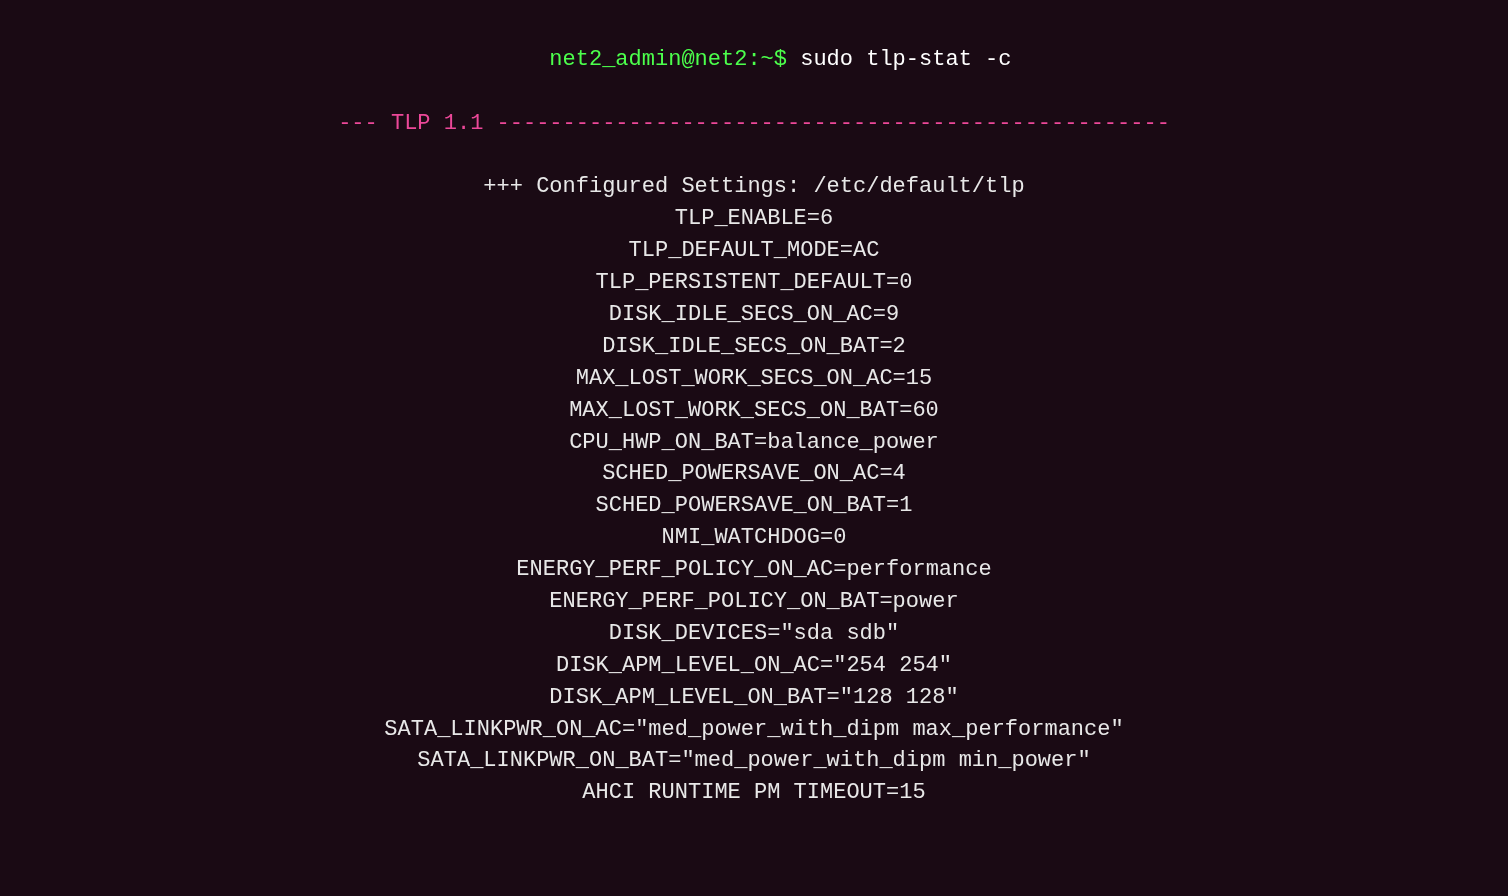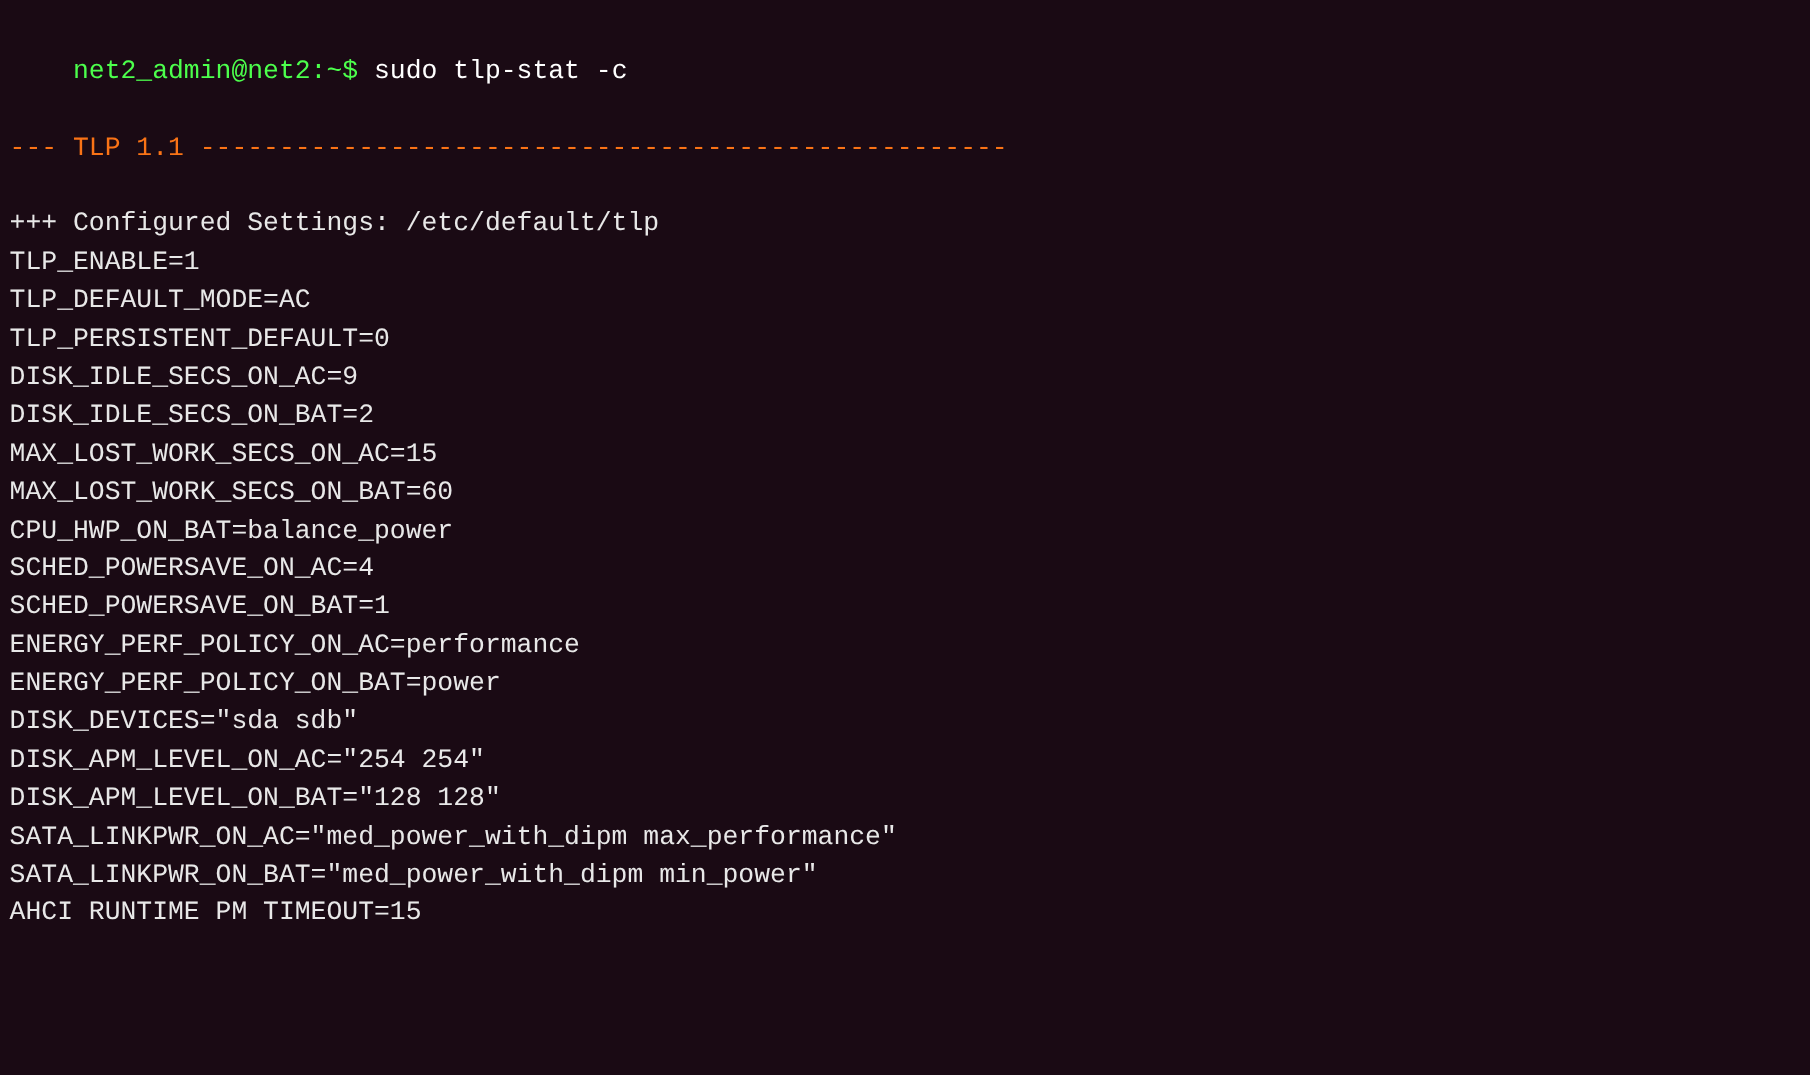--- a/index.html
+++ b/index.html
@@ -1,18 +1,19 @@
 <!DOCTYPE html>
 <html><head>
   <meta charset="utf-8">
   <style>
     * {
       margin: 0;
       padding: 0;
       box-sizing: border-box;
+      text-align: center;
     }
 
     body {
       background-color: #1a0a14;
       font-family: 'Courier New', Courier, monospace;
       font-size: 22px;
       line-height: 1.45;
       color: #e8e8e8;
       padding: 12px 8px;
       width: 1508px;
@@ -31,49 +32,50 @@
 
     .green {
       color: #4cff4c;
     }
 
     .white {
       color: #ffffff;
     }
 
     .separator {
-      color: #f97316;
+      color: #ec4899;
     }
 
     .blank {
       display: block;
       height: 1.45em;
     }
   </style>
 </head>
 <body>
 
 <div class="terminal">
   <div class="line">
     <span class="green">net2_admin@net2:~$ </span><span class="white">sudo tlp-stat -c</span>
   </div>
   <div class="line separator">--- TLP 1.1 ---------------------------------------------------</div>
   <div class="blank"></div>
   <div class="line">+++ Configured Settings: /etc/default/tlp</div>
   <div id="output-lines">
-      <div class="line">TLP_ENABLE=1</div>
+      <div class="line">TLP_ENABLE=6</div>
       <div class="line">TLP_DEFAULT_MODE=AC</div>
       <div class="line">TLP_PERSISTENT_DEFAULT=0</div>
       <div class="line">DISK_IDLE_SECS_ON_AC=9</div>
       <div class="line">DISK_IDLE_SECS_ON_BAT=2</div>
       <div class="line">MAX_LOST_WORK_SECS_ON_AC=15</div>
       <div class="line">MAX_LOST_WORK_SECS_ON_BAT=60</div>
       <div class="line">CPU_HWP_ON_BAT=balance_power</div>
       <div class="line">SCHED_POWERSAVE_ON_AC=4</div>
       <div class="line">SCHED_POWERSAVE_ON_BAT=1</div>
+      <div class="line">NMI_WATCHDOG=0</div>
       <div class="line">ENERGY_PERF_POLICY_ON_AC=performance</div>
       <div class="line">ENERGY_PERF_POLICY_ON_BAT=power</div>
       <div class="line">DISK_DEVICES="sda sdb"</div>
       <div class="line">DISK_APM_LEVEL_ON_AC="254 254"</div>
       <div class="line">DISK_APM_LEVEL_ON_BAT="128 128"</div>
       <div class="line">SATA_LINKPWR_ON_AC="med_power_with_dipm max_performance"</div>
       <div class="line">SATA_LINKPWR_ON_BAT="med_power_with_dipm min_power"</div>
       <div class="line">AHCI RUNTIME PM TIMEOUT=15</div>
     </div>
 </div>

